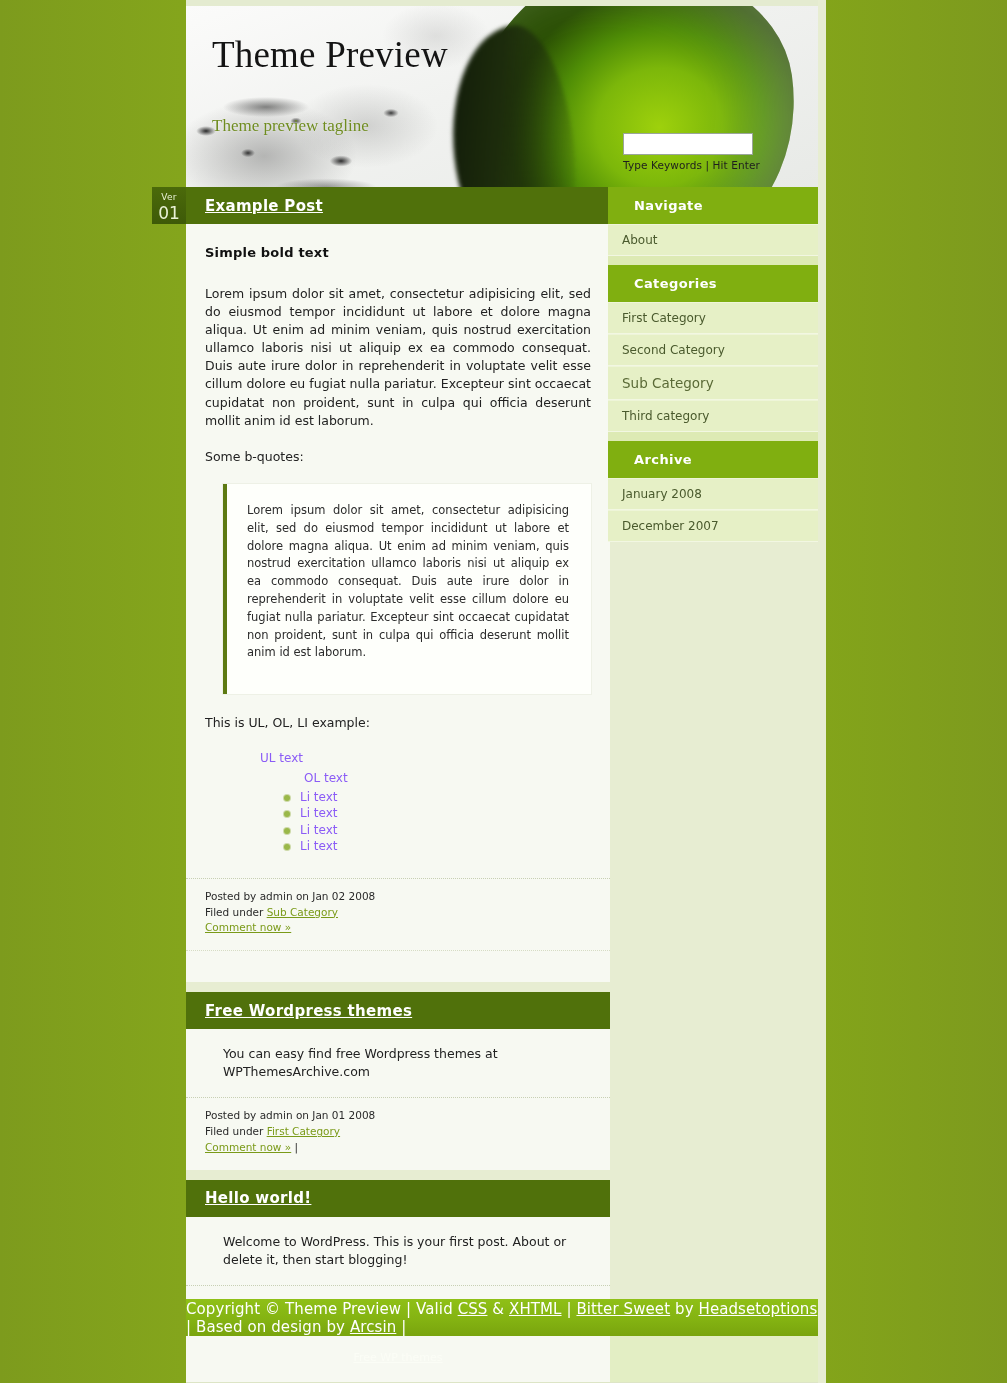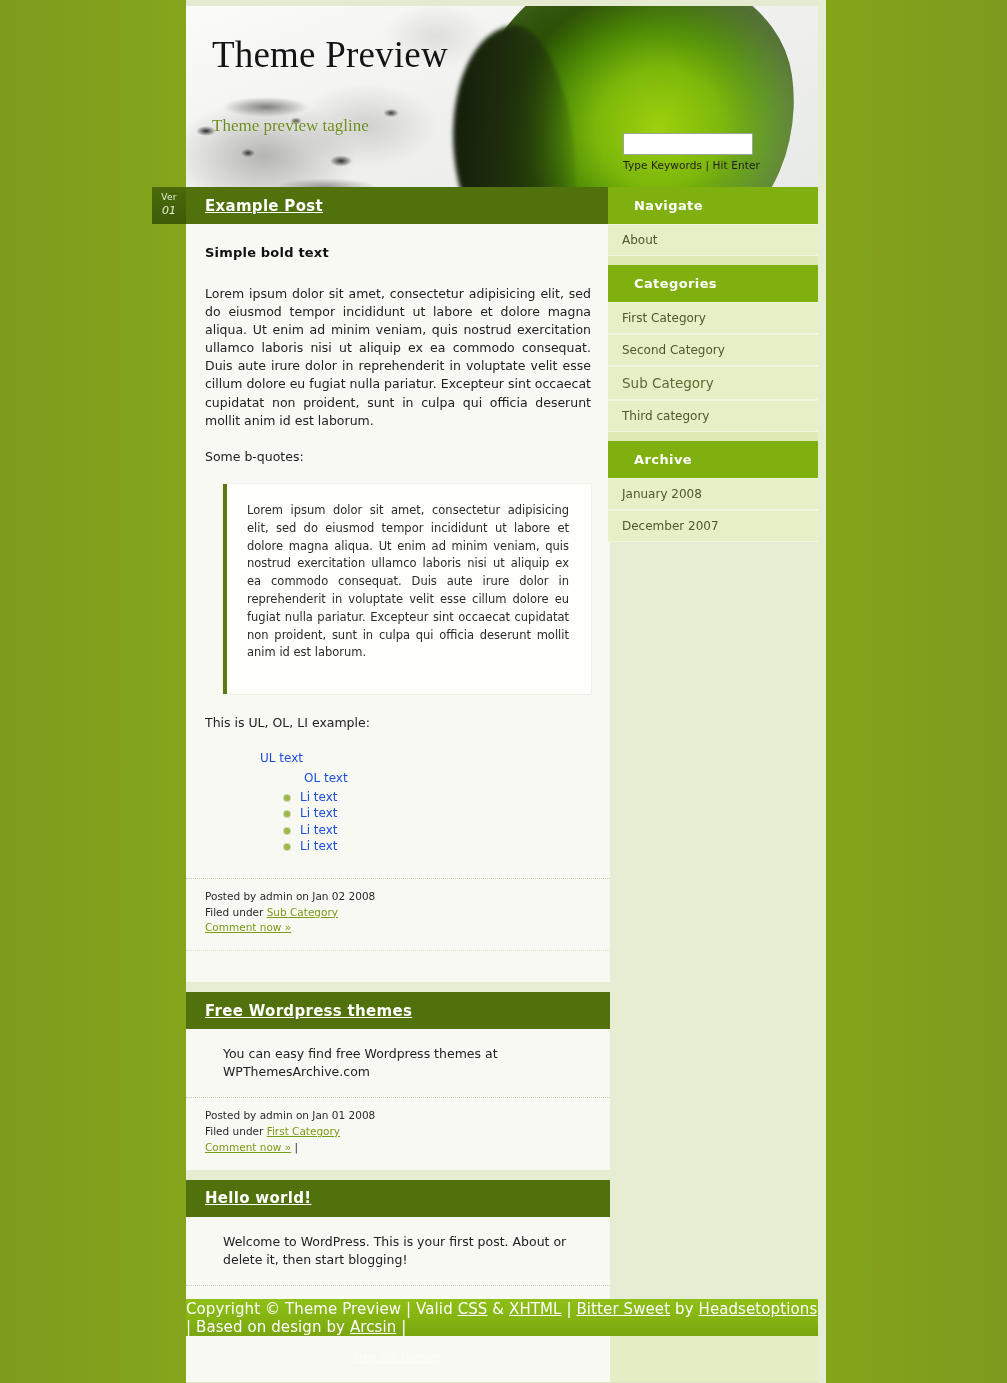--- a/index.html
+++ b/index.html
@@ -107,21 +107,21 @@
     color:#ffffff; text-decoration:underline; letter-spacing:.3px;
     font-family:"DejaVu Sans", sans-serif;
   }
   .datebox {
     position:absolute; left:-34px; top:0; width:34px; height:37px;
     background:linear-gradient(180deg,#4b6a0a,#3e5a08);
     color:#e9f2d6; text-align:center;
     font-family:"DejaVu Sans", sans-serif; line-height:1;
   }
   .datebox .m { display:block; font-size:9px; padding-top:6px; letter-spacing:.3px; }
-  .datebox .d { display:block; font-size:11px; padding-top:3px;font-style:italic; }
+  .datebox .d { display:block; font-size:17px; padding-top:3px; }
 
   .post-body {
     background:#f7f9f2; padding:20px 19px 10px 19px;
     font-size:12.5px; color:#222; line-height:1.45;
   }
   .post-body.compact { padding:16px 19px 16px 37px; }
   .post-body h3 {
     margin:0 0 22px 0; font-size:13px; font-weight:bold; color:#111;
     letter-spacing:.2px;
   }
@@ -129,21 +129,21 @@
   .post-body p.plain { text-align:left; }
 
   blockquote {
     margin:0 0 20px 18px; padding:18px 22px 14px 20px;
     background:#fefffb; border-left:4px solid #5d7a12;
     font-size:11.5px; line-height:1.55; color:#2b2b2b;
     box-shadow:0 0 0 1px #eef1e6;
   }
   blockquote p { margin:0; text-align:left; }
 
-  .lists { margin:0 0 14px 0; padding-left:55px; font-size:12px; color:#1d4ed8; }
+  .lists { margin:0 0 14px 0; padding-left:55px; font-size:12px; color:#8b5cf6; }
   .lists .ul-text { margin:0 0 2px 0; }
   .lists .ol-text { margin:0 0 2px 44px; }
   .lists ul { list-style:none; margin:0; padding:0 0 0 24px; }
   .lists ul li { position:relative; padding-left:16px; line-height:1.35; }
   .lists ul li::before {
     content:""; position:absolute; left:0; top:6px;
     width:6px; height:6px; border-radius:50%;
     background:#9ab849; box-shadow:0 0 0 1px #cdd9a7;
   }
 

